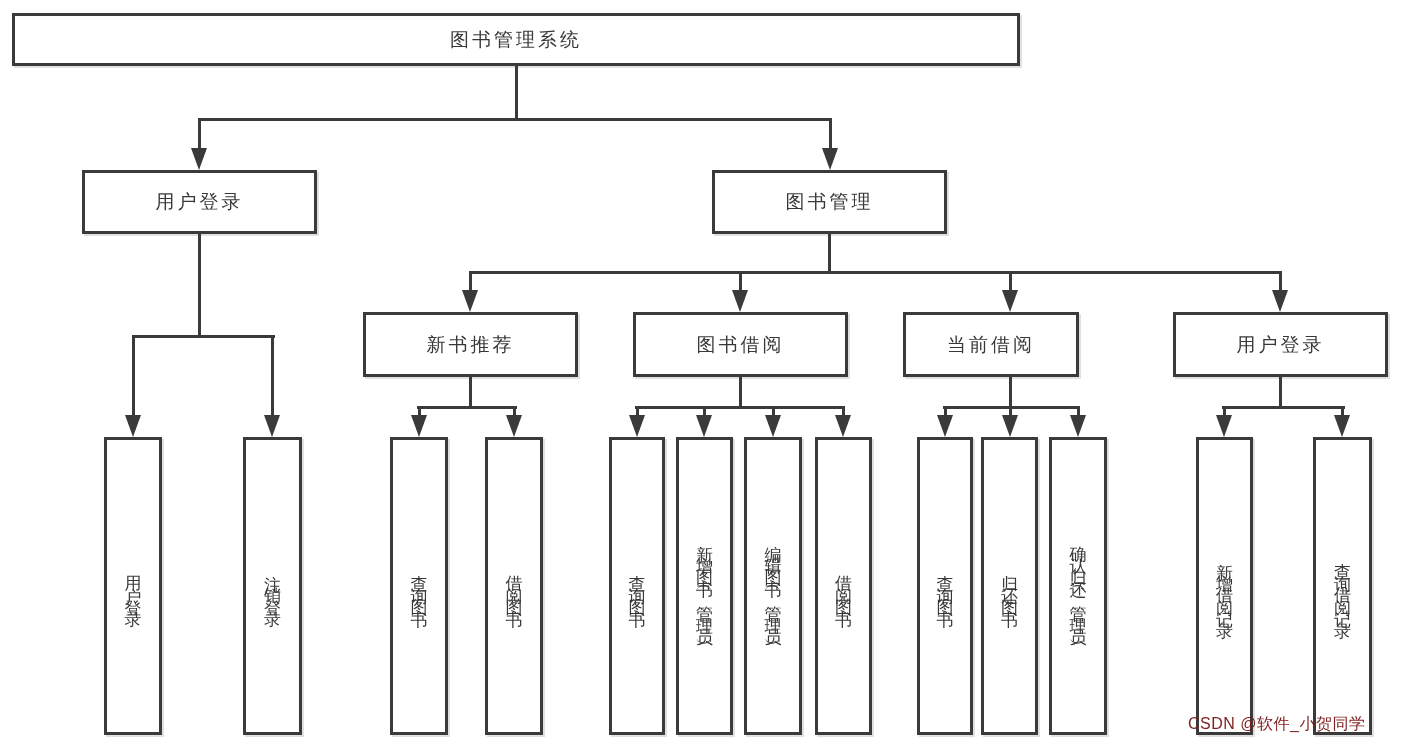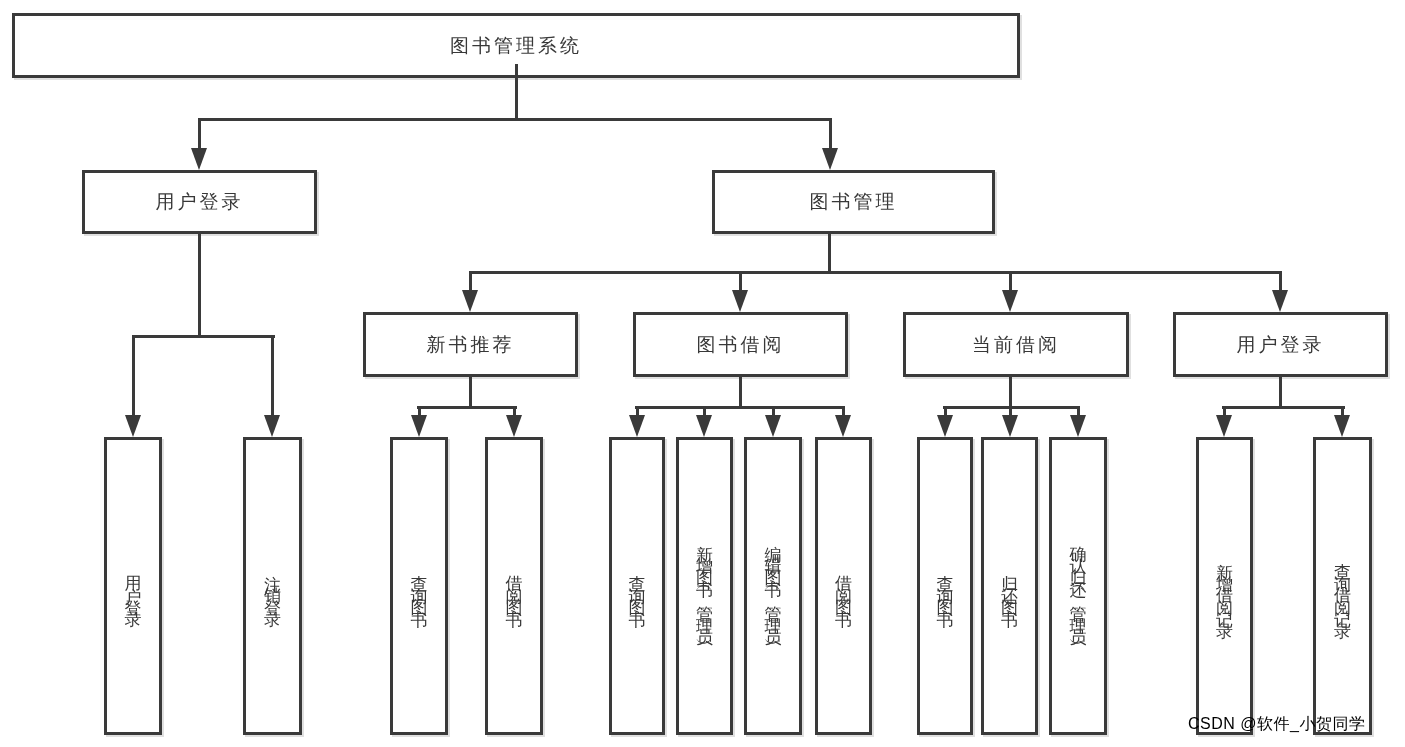--- a/index.html
+++ b/index.html
@@ -18,38 +18,38 @@
     writing-mode:vertical-rl;text-orientation:mixed;
     font-size:17px;letter-spacing:12px;
   }
   .vl{position:absolute;width:3px;background:#3a3a3a;}
   .hl{position:absolute;height:3px;background:#3a3a3a;}
   .ah{
     position:absolute;width:0;height:0;
     border-left:8px solid transparent;border-right:8px solid transparent;
     border-top:22px solid #3a3a3a;
   }
-  .wm{position:absolute;color:#000000;font-size:16px;letter-spacing:.5px;white-space:nowrap;}
+  .wm{position:absolute;color:#7f1d1d;font-size:16px;letter-spacing:.5px;white-space:nowrap;}
 </style>
 </head>
 <body>
 
 <div class="stage">
 
-  <div class="box h" style="left:12px;top:13px;width:1008px;height:65px">图书管理系统</div>
+  <div class="box h" style="left:12px;top:13px;width:1008px;height:53px">图书管理系统</div>
 
   <div class="vl" style="left:515px;top:64px;height:57px"></div>
   <div class="hl" style="left:198px;top:118px;width:634px"></div>
   <div class="vl" style="left:198px;top:118px;height:32px"></div>
   <div class="ah" style="left:191px;top:148px"></div>
   <div class="vl" style="left:829px;top:118px;height:32px"></div>
   <div class="ah" style="left:822px;top:148px"></div>
 
   <div class="box h" style="left:82px;top:170px;width:235px;height:64px">用户登录</div>
-  <div class="box h" style="left:712px;top:170px;width:283px;height:64px">图书管理</div>
+  <div class="box h" style="left:712px;top:170px;width:235px;height:64px">图书管理</div>
 
   <div class="vl" style="left:198px;top:232px;height:104px"></div>
   <div class="hl" style="left:132px;top:335px;width:143px"></div>
   <div class="vl" style="left:132px;top:335px;height:82px"></div>
   <div class="ah" style="left:125px;top:415px"></div>
   <div class="vl" style="left:271px;top:335px;height:82px"></div>
   <div class="ah" style="left:264px;top:415px"></div>
 
   <div class="vl" style="left:828px;top:232px;height:41px"></div>
   <div class="hl" style="left:469px;top:271px;width:813px"></div>
@@ -57,21 +57,21 @@
   <div class="ah" style="left:462px;top:290px"></div>
   <div class="vl" style="left:739px;top:271px;height:21px"></div>
   <div class="ah" style="left:732px;top:290px"></div>
   <div class="vl" style="left:1009px;top:271px;height:21px"></div>
   <div class="ah" style="left:1002px;top:290px"></div>
   <div class="vl" style="left:1279px;top:271px;height:21px"></div>
   <div class="ah" style="left:1272px;top:290px"></div>
 
   <div class="box h" style="left:633px;top:312px;width:215px;height:65px">图书借阅</div>
   <div class="box h" style="left:363px;top:312px;width:215px;height:65px">新书推荐</div>
-  <div class="box h" style="left:903px;top:312px;width:226px;height:65px">当前借阅</div>
+  <div class="box h" style="left:903px;top:312px;width:176px;height:65px">当前借阅</div>
   <div class="box h" style="left:1173px;top:312px;width:215px;height:65px">用户登录</div>
 
   <div class="vl" style="left:469px;top:375px;height:33px"></div>
   <div class="hl" style="left:417px;top:406px;width:100px"></div>
   <div class="vl" style="left:418px;top:406px;height:11px"></div>
   <div class="ah" style="left:411px;top:415px"></div>
   <div class="vl" style="left:513px;top:406px;height:11px"></div>
   <div class="ah" style="left:506px;top:415px"></div>
 
   <div class="vl" style="left:739px;top:375px;height:33px"></div>

